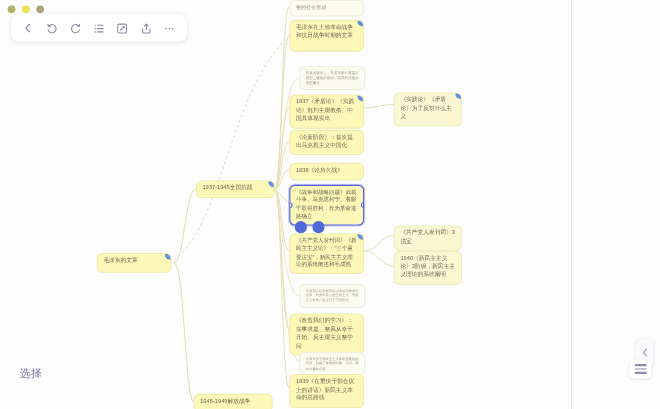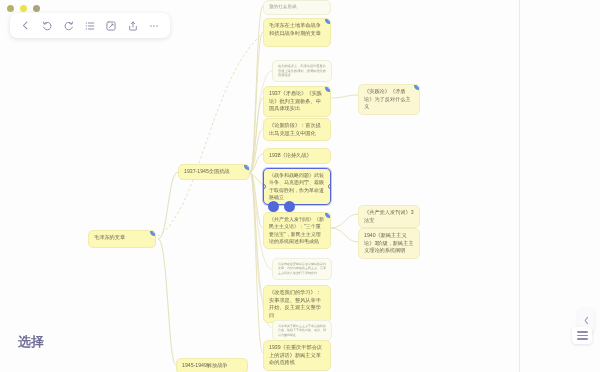--- a/index.html
+++ b/index.html
@@ -127,24 +127,23 @@
     line-height: 11px;
     text-align: center;
     z-index: 32;
     cursor: pointer;
   }
 
   
   .pick-label {
     position: absolute;
     left: 18px; top: 333px;
-    font-size: 13px;
+    font-size: 10px;
     color: #6f6f96;
     z-index: 40;
-    font-weight: bold;
   }
 
   
   .side-btn {
     position: absolute;
     right: 6px;
     width: 16px; height: 24px;
     border-radius: 5px 0 0 5px;
     background: #fafafd;
     box-shadow: 0 1px 3px rgba(90,90,120,.13);

